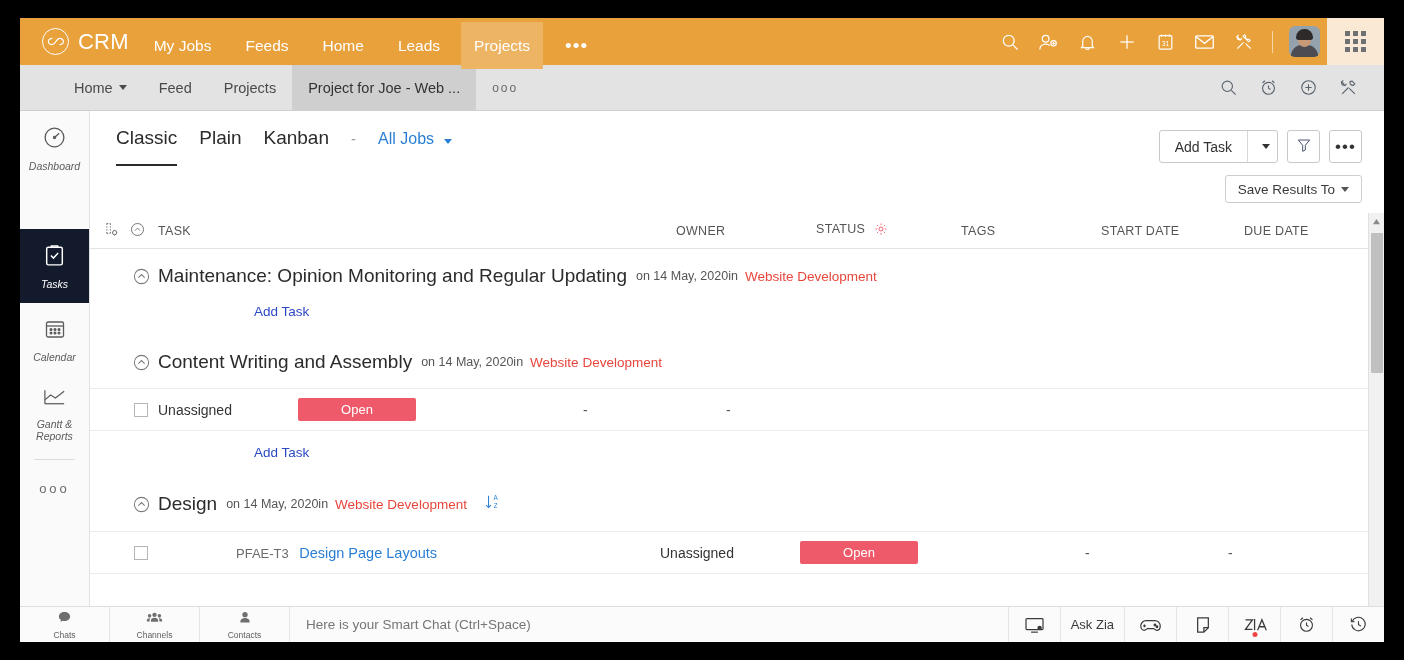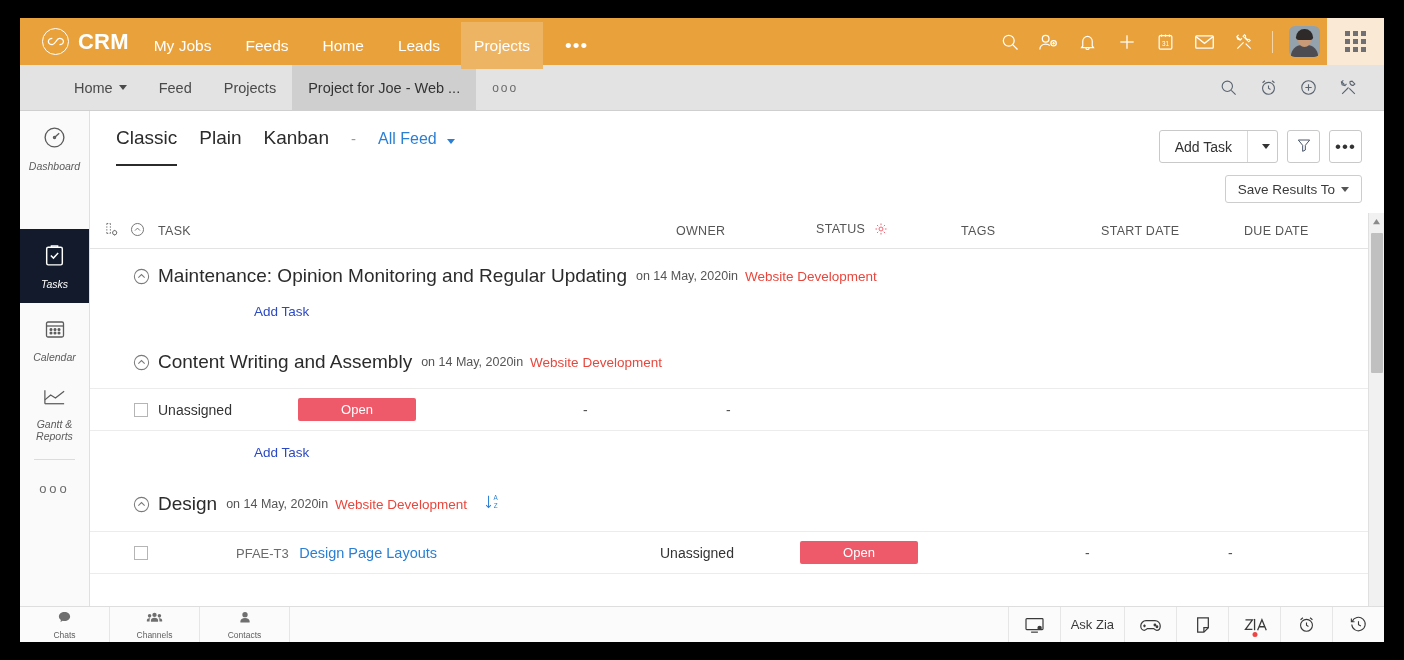--- a/index.html
+++ b/index.html
@@ -25,21 +25,21 @@
   .brand {
     display: flex; align-items: center; gap: 9px;
     padding: 0 12px 0 22px; color:#fff;
   }
   .brand-mark {
     width: 27px; height: 27px; border-radius: 50%;
     border: 1.6px solid #fff;
     display:flex; align-items:center; justify-content:center;
     font-size: 15px; line-height:1;
   }
-  .brand-text { font-size: 22px; font-weight: 700; letter-spacing: .2px; }
+  .brand-text { font-size: 22px; font-weight: 400; letter-spacing: .2px; }
   .topnav { display:flex; align-items:flex-end; height: 55px; gap: 8px; }
   .topnav-item {
     color: #fff; font-size: 15.5px; padding: 0 13px;
     height: 47px; display:flex; align-items:center; cursor:pointer;
     white-space: nowrap;
   }
   .topnav-item.active { background: #edb463; }
   .topnav-item.dots { font-size: 19px; letter-spacing: 1px; padding: 0 14px; }
   .top-actions {
     margin-left:auto; display:flex; align-items:center; height:47px;
@@ -371,21 +371,21 @@
 
     <div class="main">
 
       <div class="toolbar">
         <div class="vtabs">
           <div class="vtab active">Classic</div>
           <div class="vtab">Plain</div>
           <div class="vtab">Kanban</div>
           <div class="vdash">-</div>
           <div class="vfilter">
-            <span>All Feed</span>
+            <span>All Jobs</span>
             <span class="caret"></span>
           </div>
         </div>
         <div class="toolbar-right">
           <div class="btn-split">
             <div class="lbl">Add Task</div>
             <div class="arw">
               <span class="caret" style="color:#333"></span>
             </div>
           </div>
@@ -568,20 +568,23 @@
     </div>
     <div class="chat-item">
       <span>
         <svg width="14" height="15" viewBox="0 0 20 20" fill="#6f6f6f">
           <circle cx="10" cy="6" r="3.8"></circle>
             <path d="M10 10.8c-4 0-6.6 2.2-6.6 4.8V17h13.2v-1.4c0-2.6-2.6-4.8-6.6-4.8z"></path>
           </svg>
       </span>
       <span class="lbl">Contacts</span>
     </div>
+    <div class="chat-input">
+      <input type="text" placeholder="Here is your Smart Chat (Ctrl+Space)" style="">
+    </div>
     <div class="chat-right">
       <div class="cr-item">
         <svg width="21" height="17" viewBox="0 0 24 20" fill="none" stroke="#3a3a3a" stroke-width="1.4">
           <rect x="2" y="3" width="20" height="13" rx="1"></rect>
             <path d="M8 19h8"></path>
           <circle cx="18" cy="14" r="2.6" fill="#3a3a3a" stroke="none"></circle>
           </svg>
       </div>
       <div class="cr-item">Ask Zia</div>
       <div class="cr-item">

